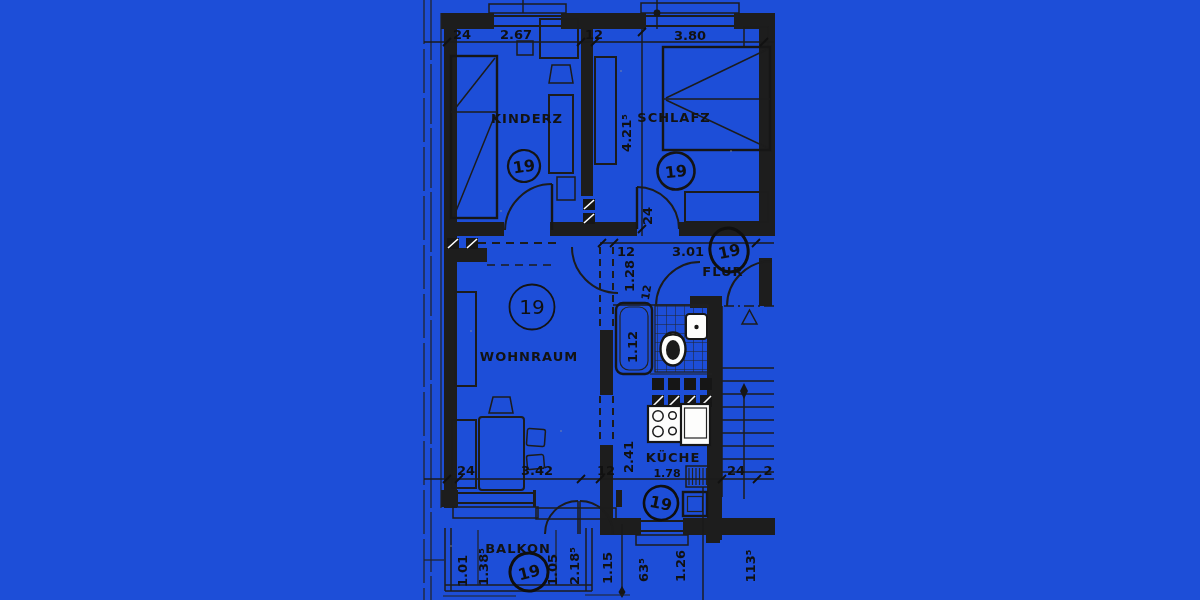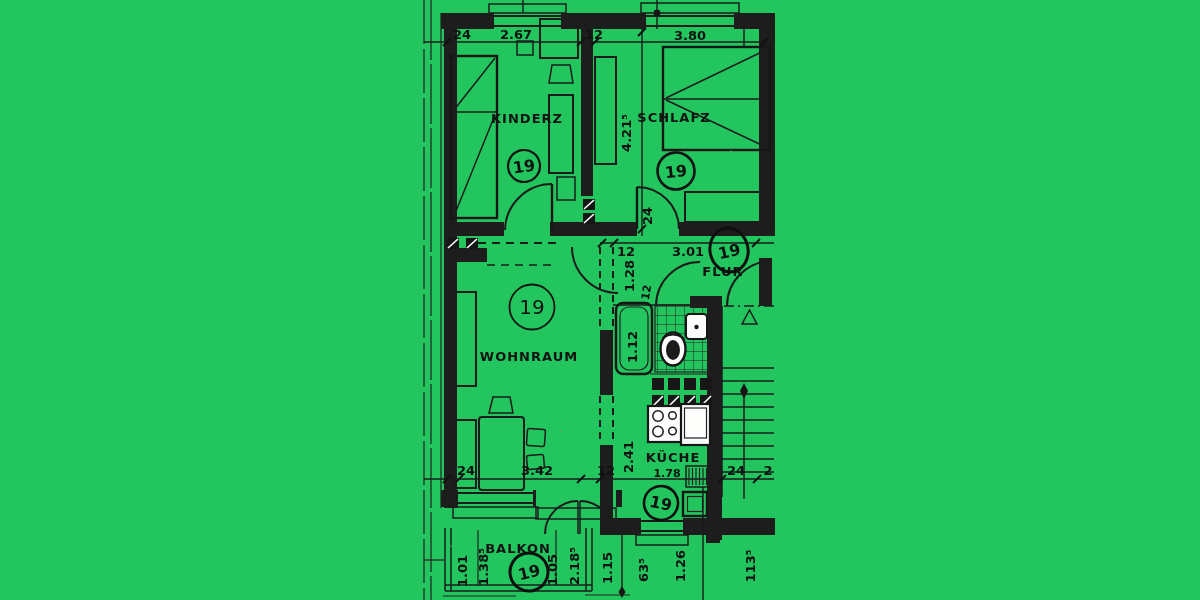--- a/index.html
+++ b/index.html
@@ -1,16 +1,16 @@
 <!DOCTYPE html>
 <html><head>
 <meta charset="utf-8">
 <style>
   html,body{margin:0;padding:0;background:#fff;}
-  #stage{position:relative;width:1200px;height:600px;background:#22c55e;overflow:hidden;
+  #stage{position:relative;width:1200px;height:600px;background:#1d4ed8;overflow:hidden;
          font-family:"DejaVu Sans",sans-serif;}
   svg{position:absolute;left:0;top:0;}
   .wf{fill:#1d1d1d;stroke:none;}
   .ln{fill:none;stroke:#1c1c1c;stroke-width:2;}
   .ln15{fill:none;stroke:#1c1c1c;stroke-width:1.5;}
   .ln12{fill:none;stroke:#222;stroke-width:1.2;}
   .ln24{fill:none;stroke:#161616;stroke-width:2.4;}
   .dimln{fill:none;stroke:#1b1b1b;stroke-width:1.4;}
   .tick{fill:none;stroke:#111;stroke-width:1.8;}
   .dim{font:bold 13px "DejaVu Sans",sans-serif;fill:#111;}

